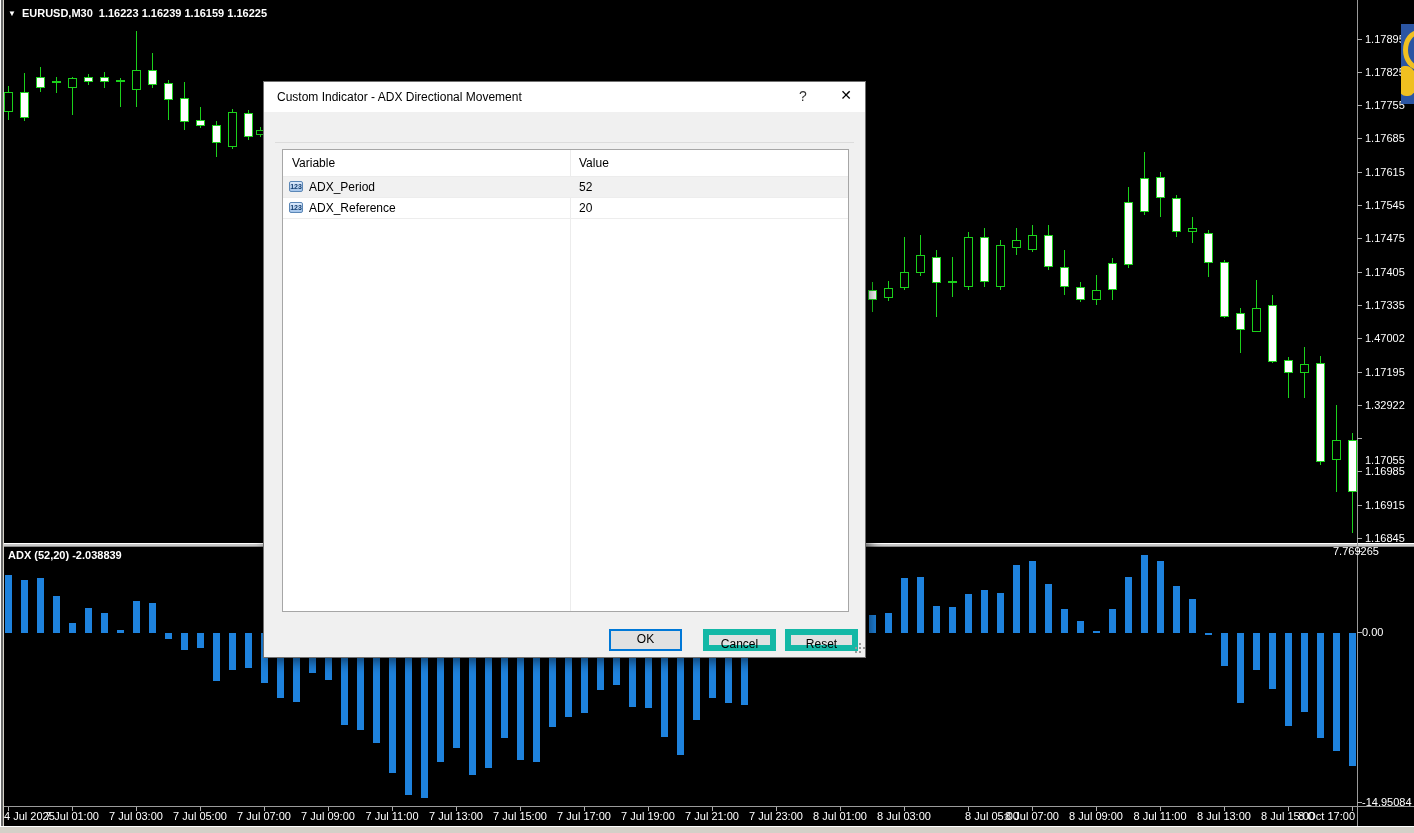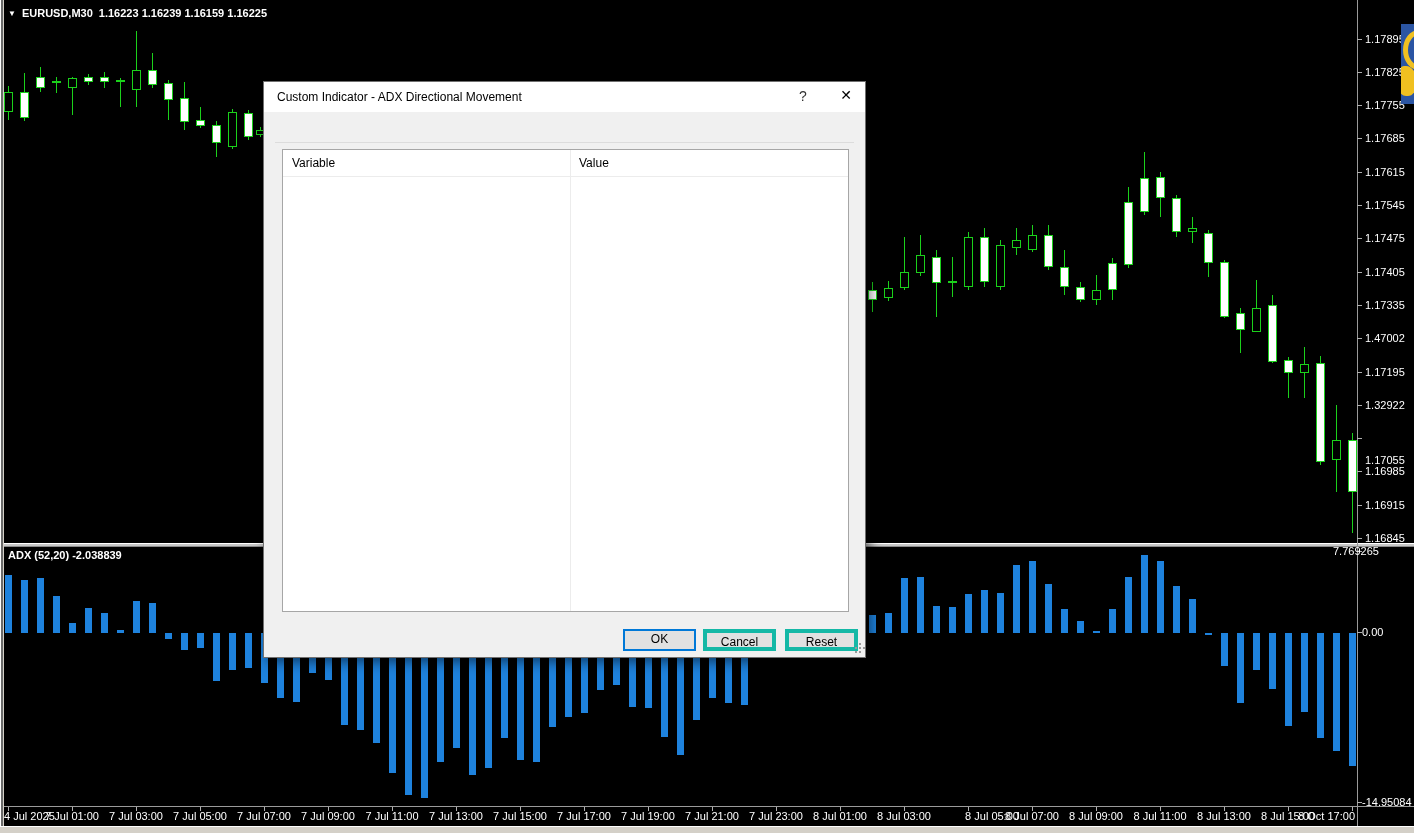--- a/index.html
+++ b/index.html
@@ -60,24 +60,24 @@
   .th.c1{left:9px;} .th.c2{left:296px;}
   .tbody{position:absolute;left:0;top:27px;right:0;}
   .trow{position:relative;height:20px;border-bottom:1px solid #ededed;}
   .trow.selected{background:#f1f1f1;}
   .num-icon{position:absolute;left:6px;top:4px;width:14px;height:11px;box-sizing:border-box;
             border:1px solid #5b87b7;border-radius:2px;background:linear-gradient(#dceafc,#a3c4ea);
             color:#123c6e;font-size:7px;font-weight:bold;text-align:center;line-height:9px;}
   .var-name{position:absolute;left:26px;top:3px;}
   .var-value{position:absolute;left:296px;top:3px;}
 
-  .btn{position:absolute;top:547px;width:73px;height:22px;background:#e1e1e1;border:4px solid #14b8a6;
+  .btn{position:absolute;top:547px;width:73px;height:22px;background:#e1e1e1;border:6px solid #14b8a6;
        box-sizing:border-box;text-align:center;line-height:19px;font-size:12px;cursor:default;}
   .btn.default{border:2px solid #0078d7;line-height:17px;}
-  #btn-ok{left:359px;} #btn-cancel{left:439px;} #btn-reset{left:521px;}
+  #btn-ok{left:345px;} #btn-cancel{left:439px;} #btn-reset{left:521px;}
   .grip{position:absolute;left:591px;top:565px;width:2px;height:2px;background:#9a9a9a;
         box-shadow:4px 0 #9a9a9a,0 4px #9a9a9a,4px 4px #9a9a9a,4px -4px #9a9a9a,8px 0 #9a9a9a;}
 </style>
 </head>
 <body>
 
 <div id="screen">
 
   <div id="chart-layer">
       <div class="candle-wick" style="left: 8px; top: 86px; height: 34px; background: rgb(27, 209, 27);"></div>
@@ -375,20 +375,32 @@
     <div class="dlg-close">✕</div>
 
     <div class="tabline"></div>
 
     <div class="ptable">
       <div class="col-divider"></div>
       <div class="thead">
         <span class="th c1">Variable</span>
         <span class="th c2">Value</span>
       </div>
+      <div class="tbody">
+          <div class="trow selected">
+            <div class="num-icon">123</div>
+            <div class="var-name">ADX_Period</div>
+            <div class="var-value">52</div>
+          </div>
+          <div class="trow">
+            <div class="num-icon">123</div>
+            <div class="var-name">ADX_Reference</div>
+            <div class="var-value">20</div>
+          </div>
+        </div>
     </div>
 
     <div class="btn default" id="btn-ok">OK</div>
     <div class="btn" id="btn-cancel">Cancel</div>
     <div class="btn" id="btn-reset">Reset</div>
     <div class="grip"></div>
   </div>
 
 </div>
 

